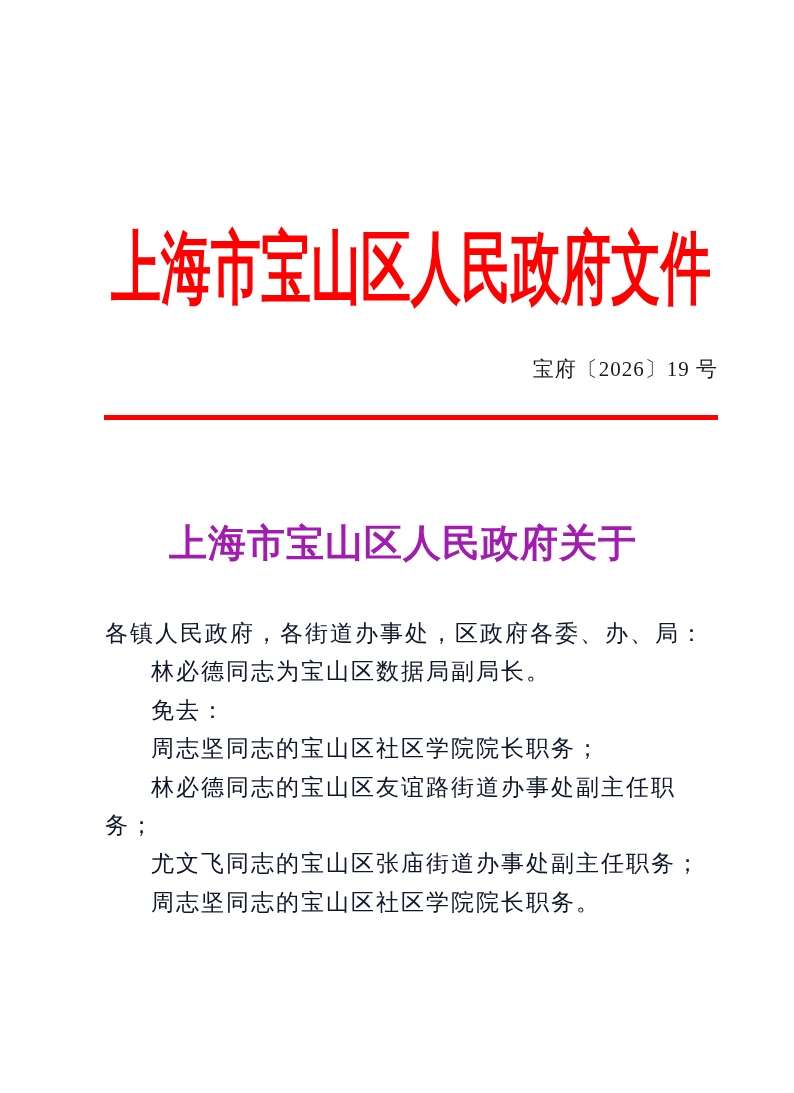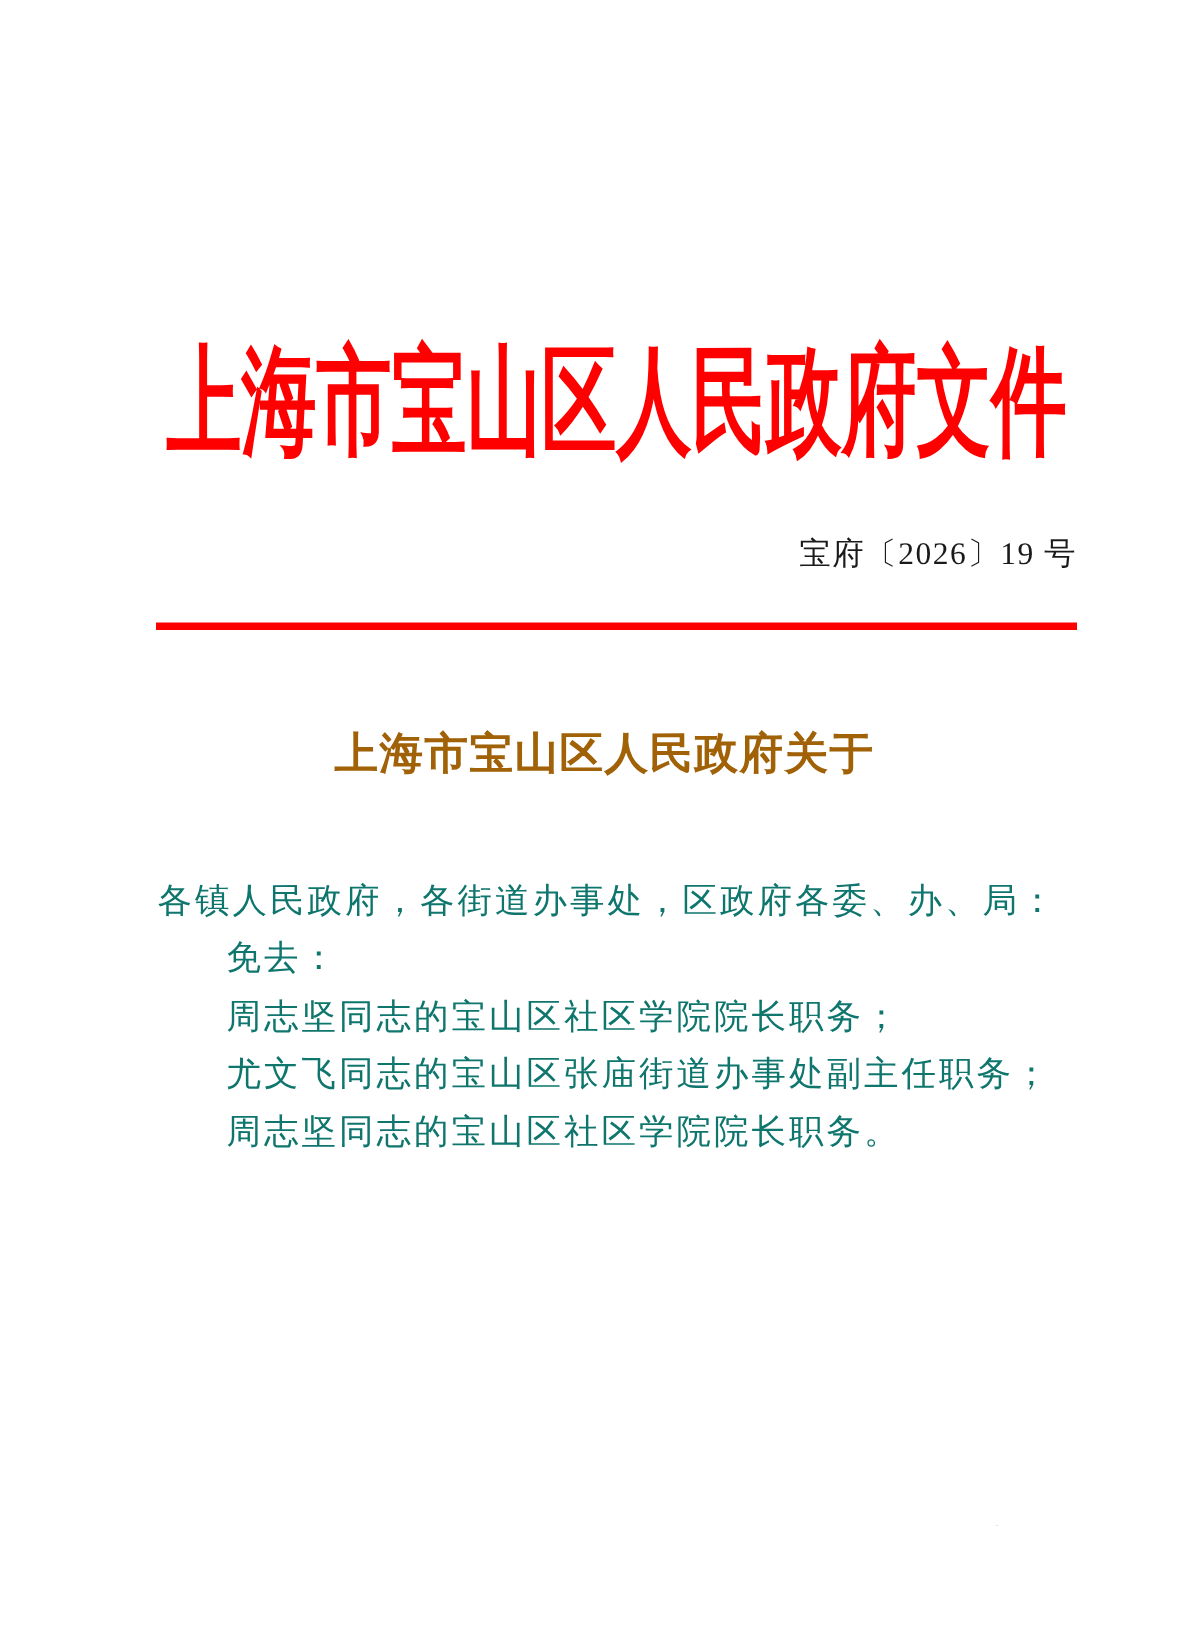--- a/index.html
+++ b/index.html
@@ -48,39 +48,39 @@
     left: 104px;
     top: 415px;
     width: 614px;
     height: 5px;
     background: #ff0000;
   }
   
   .doc-title {
     position: absolute;
     left: 104px;
-    top: 484px;
+    top: 524px;
     width: 614px;
     text-align: center;
-    font-size: 29px;
+    font-size: 38px;
     line-height: 38px;
     font-weight: bold;
-    color: #a16207;
+    color: #a21caf;
     transform: translateX(-8px);
     letter-spacing: 1px;
   }
   
   .doc-body {
     position: absolute;
     left: 105px;
-    top: 582px;
+    top: 615px;
     width: 612px;
     font-size: 23px;
     line-height: 38.4px;
-    color: #0f766e;
+    color: #0f172a;
     letter-spacing: 2px;
   }
   .doc-body p { text-indent: 2em; }
   .doc-body p.salutation { text-indent: 0; }
   
   .page-number {
     position: absolute;
     top: 1012px;
     right: 94px;
     font-size: 20px;
@@ -99,21 +99,23 @@
   <div class="doc-number">宝府〔2026〕19 号</div>
 
   <div class="red-rule"></div>
 
   <div class="doc-title">
     <div>上海市宝山区人民政府关于</div>
   </div>
 
   <div class="doc-body">
     <p class="salutation">各镇人民政府，各街道办事处，区政府各委、办、局：</p>
+    <p>林必德同志为宝山区数据局副局长。</p>
     <p>免去：</p>
     <p>周志坚同志的宝山区社区学院院长职务；</p>
+    <p>林必德同志的宝山区友谊路街道办事处副主任职务；</p>
     <p>尤文飞同志的宝山区张庙街道办事处副主任职务；</p>
     <p>周志坚同志的宝山区社区学院院长职务。</p>
   </div>
 
   <div class="page-number">— 1 —</div>
 
 </div>
 
 </body></html>

